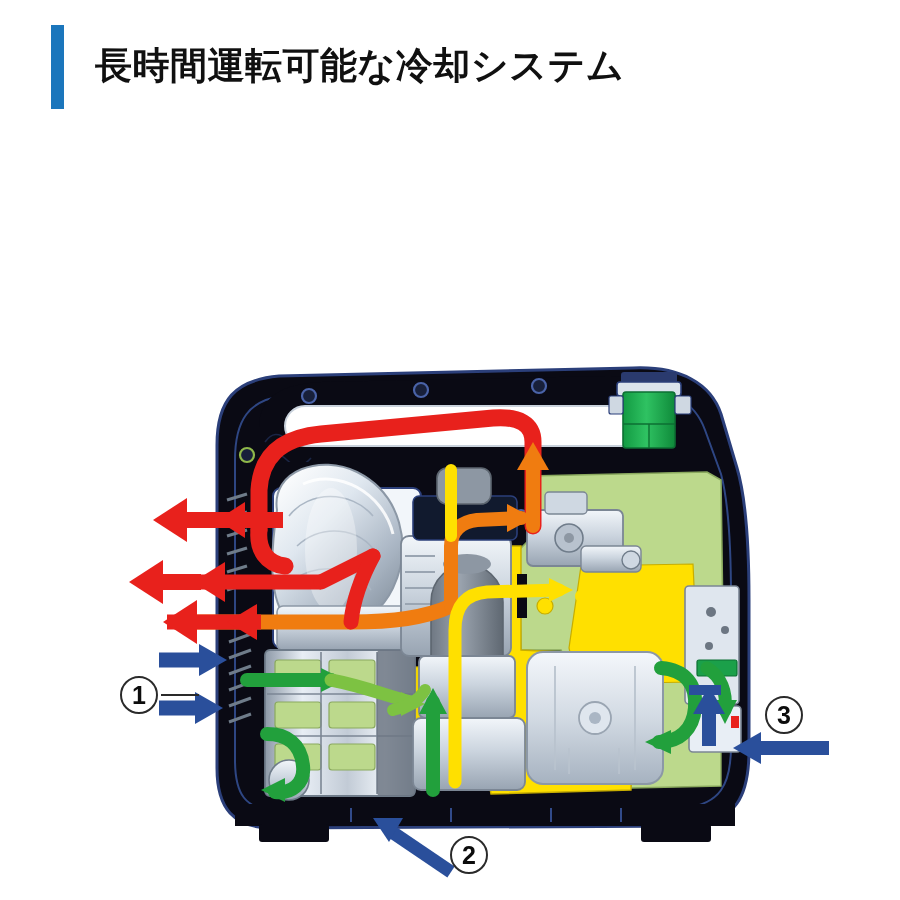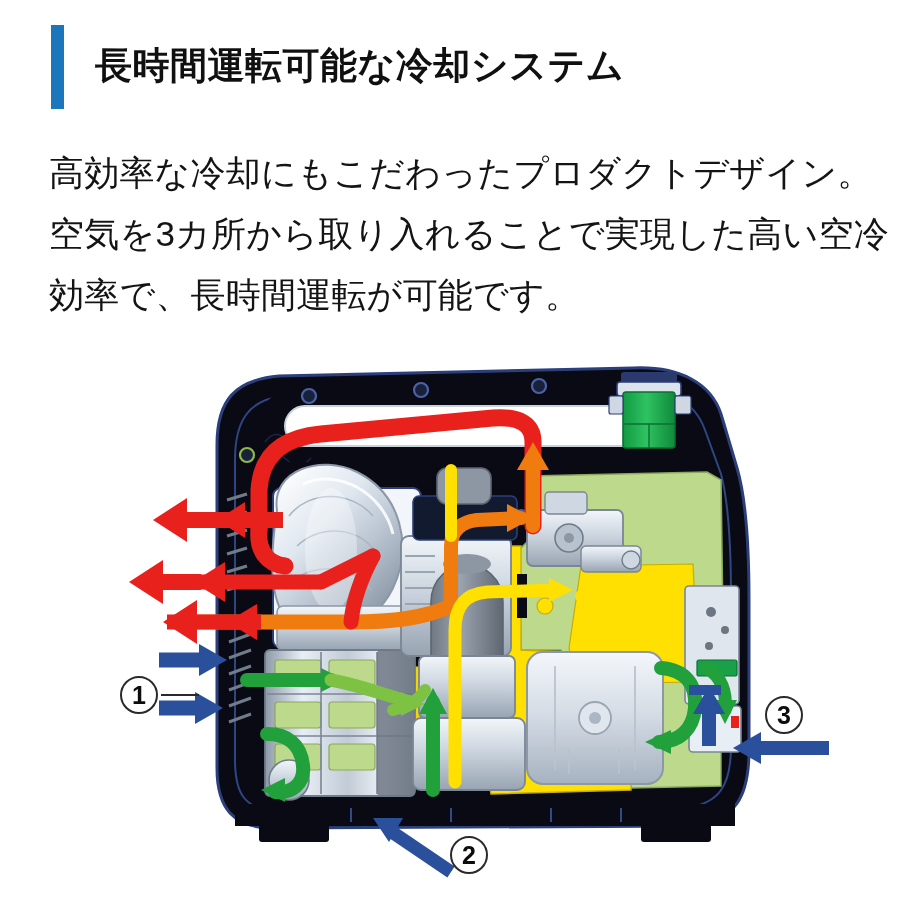--- a/index.html
+++ b/index.html
@@ -62,21 +62,20 @@
 </head>
 <body>
 
 <div class="page">
 
   <div class="heading-row">
     <div class="accent-bar"></div>
     <div class="page-title">長時間運転可能な冷却システム</div>
   </div>
 
-  <div class="body-copy">高効率な冷却にもこだわったプロダクトデザイン。空気を3カ所から取り入れることで実現した高い空冷効率で、長時間運転が可能です。</div>
 
   <div class="figure">
 
     <svg viewBox="0 0 900 550" xmlns="http://www.w3.org/2000/svg">
       <defs>
         <linearGradient id="metalV" x1="0" y1="0" x2="1" y2="0">
           <stop offset="0%" stop-color="#8e9aa8"></stop>
           <stop offset="25%" stop-color="#e8eef5"></stop>
           <stop offset="55%" stop-color="#c2cbd6"></stop>
           <stop offset="80%" stop-color="#eef3f8"></stop>

